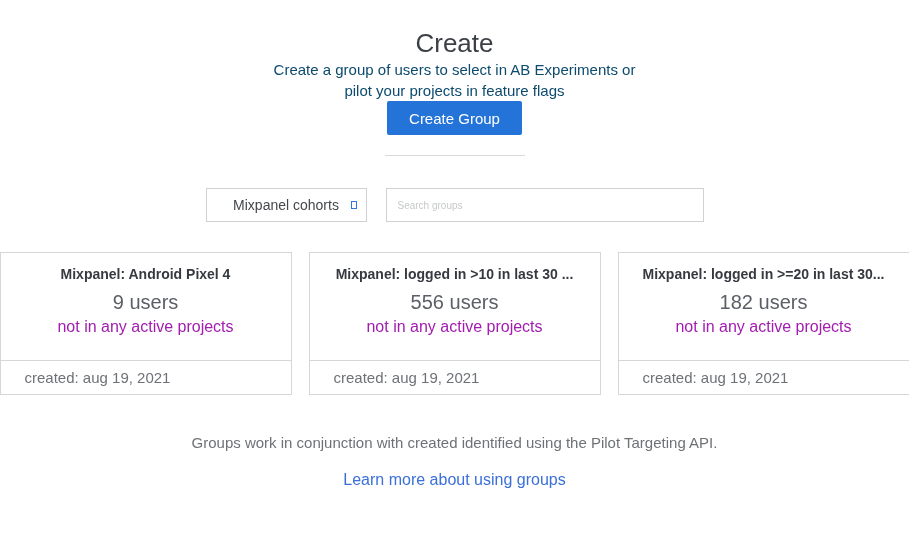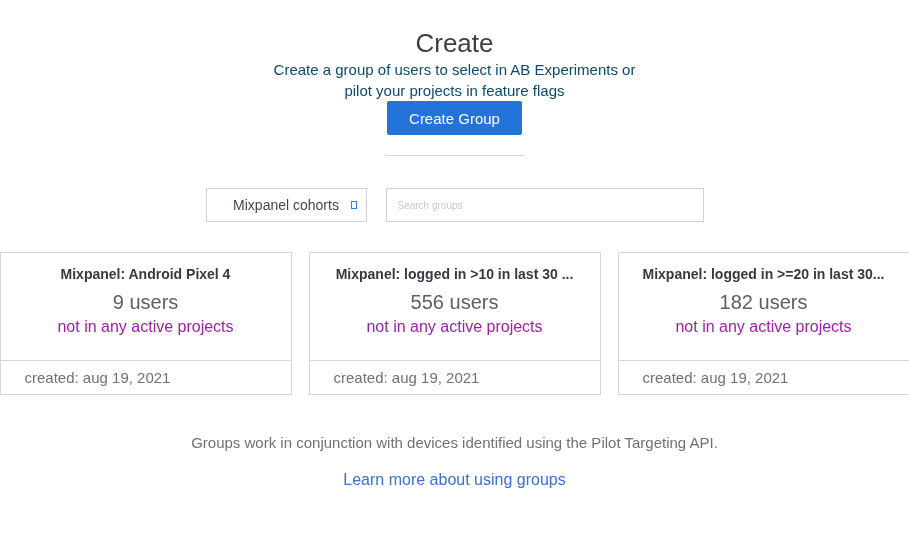--- a/index.html
+++ b/index.html
@@ -167,17 +167,17 @@
         <div class="card-users">182 users</div>
         <div class="card-status">not in any active projects</div>
       </div>
       <div class="card-footer">
         <span>created: aug 19, 2021</span>
       </div>
     </div>
 
   </div>
 
-  <div class="info-text">Groups work in conjunction with devices identified using the Pilot Targeting API.</div>
+  <div class="info-text">Groups work in conjunction with created identified using the Pilot Targeting API.</div>
 
   <a class="learn-link">Learn more about using groups</a>
 
 </div>
 
 </body></html>

